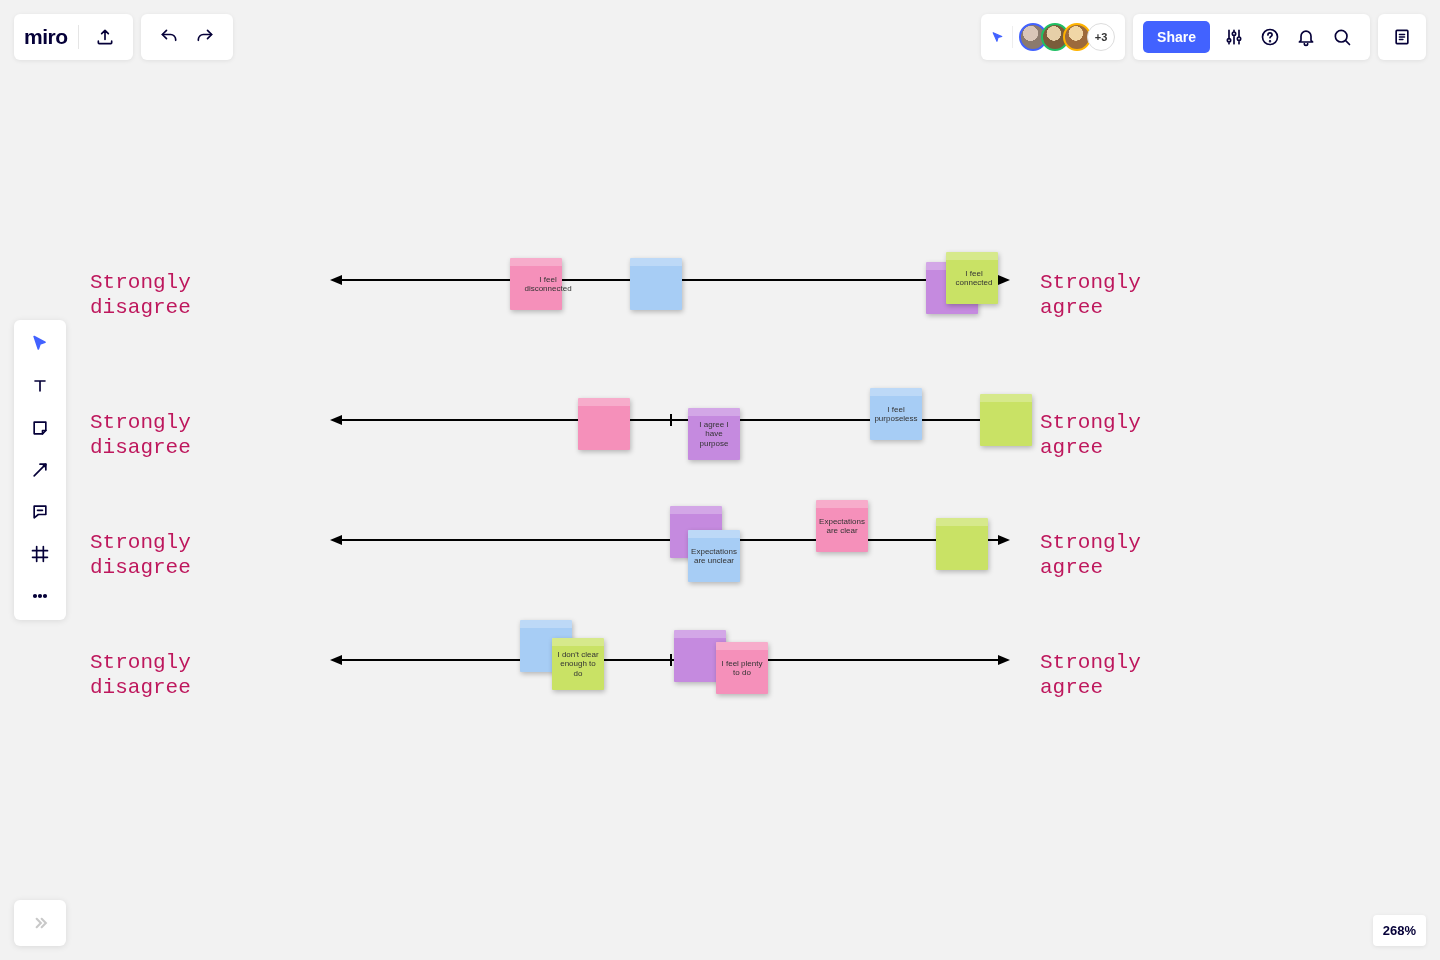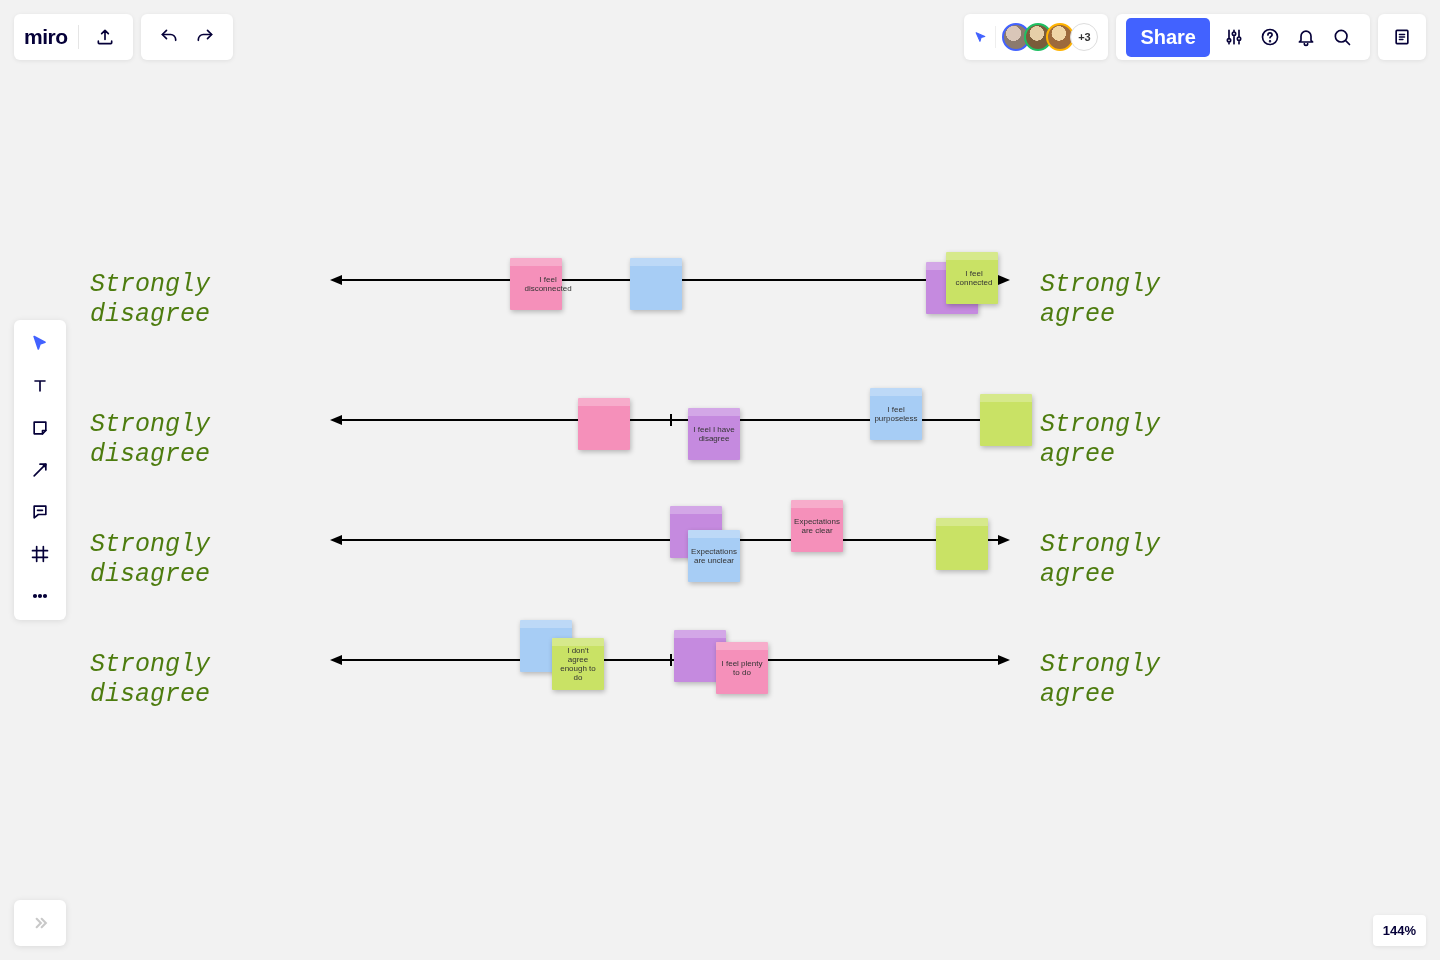--- a/index.html
+++ b/index.html
@@ -10,38 +10,38 @@
   .tb-left, .tb-right { display: flex; gap: 8px; }
   .tb-group { background: #fff; border-radius: 6px; display: flex; align-items: center; padding: 0 10px; height: 46px; box-shadow: 0 1px 4px rgba(0,0,0,0.08); }
   .logo { font-weight: 800; font-size: 21px; letter-spacing: -0.5px; color: #050038; padding-right: 10px; border-right: 1px solid #e5e5e5; margin-right: 8px; }
   .ic { width: 22px; height: 22px; display: inline-flex; align-items: center; justify-content: center; color: #050038; }
   .ic svg { width: 20px; height: 20px; stroke: currentColor; stroke-width: 2; fill: none; stroke-linecap: round; stroke-linejoin: round; }
   .ic-btn { width: 36px; height: 36px; display: inline-flex; align-items: center; justify-content: center; cursor: pointer; border-radius: 4px; }
   .faded { color: #c7c7cc; }
   .avatar { width: 28px; height: 28px; border-radius: 50%; border: 2px solid; display: inline-block; margin-left: -6px; background-size: cover; }
   .avatars { display: flex; align-items: center; padding-left: 8px; }
   .av-more { width: 28px; height: 28px; border-radius: 50%; border: 1px solid #ddd; background: #fff; font-size: 11px; font-weight: 600; display: inline-flex; align-items: center; justify-content: center; margin-left: -4px; color: #333; }
-  .share-btn { background: #4262ff; color: #fff; font-weight: 600; font-size: 20px; padding: 8px 14px; border-radius: 5px; cursor: pointer; border: none; margin-right: 6px; }
+  .share-btn { background: #4262ff; color: #fff; font-weight: 600; font-size: 14px; padding: 8px 14px; border-radius: 5px; cursor: pointer; border: none; margin-right: 6px; }
   .cursor-ic { color: #4262ff; padding-right:8px; border-right:1px solid #eee; margin-right:4px;}
   
   
   .sidebar { position: absolute; left: 14px; top: 320px; width: 52px; background: #fff; border-radius: 6px; box-shadow: 0 1px 6px rgba(0,0,0,0.1); display: flex; flex-direction: column; align-items: center; padding: 12px 0; gap: 18px; }
   .sb-btn { width: 24px; height: 24px; display: flex; align-items: center; justify-content: center; cursor: pointer; color: #050038; }
   .sb-btn.active { color: #4262ff; }
   .sb-btn svg { width: 20px; height: 20px; stroke: currentColor; stroke-width: 2; fill: none; stroke-linecap: round; stroke-linejoin: round; }
   .sb-cursor svg { fill: #4262ff; stroke: #4262ff; }
   
   
   .hide-panel { position: absolute; left: 14px; bottom: 14px; width: 52px; height: 46px; background: #fff; border-radius: 6px; box-shadow: 0 1px 6px rgba(0,0,0,0.1); display: flex; align-items: center; justify-content: center; cursor: pointer; color:#9b9b9b;}
   .zoom { position: absolute; right: 14px; bottom: 14px; background: #fff; border-radius: 4px; padding: 8px 10px; font-size: 13px; font-weight: 600; box-shadow: 0 1px 4px rgba(0,0,0,0.08); color:#050038;}
   
   
   .canvas { position: absolute; inset: 0; }
   .scale-row { position: absolute; left: 220px; width: 1000px; height: 60px; }
-  .axis-label { position: absolute; font-family: "Courier New", monospace; font-size: 25px; line-height: 1.2; color: #4d7c0f; font-style: italic; }
+  .axis-label { position: absolute; font-family: "Courier New", monospace; font-size: 21px; line-height: 1.2; color: #be185d; }
   .axis-label.left { right: 1010px; text-align: left; width: 120px; }
   .axis-label.right { left: 820px; text-align: left; width: 140px; }
   .arrow-line { position: absolute; top: 0; left: 110px; width: 680px; height: 1px; }
   .arrow-line svg { position: absolute; top: -10px; left: 0; width: 680px; height: 20px; }
   .tick { position: absolute; left: 50%; top: -6px; width: 2px; height: 12px; background: #000; }
 
   .sticky { position: absolute; width: 52px; height: 52px; border-radius: 1px; box-shadow: 1px 2px 5px rgba(0,0,0,0.25); font-size: 8px; line-height: 1.15; display: flex; align-items: center; justify-content: center; text-align: center; padding: 4px; color: #333; }
   .sticky::before { content:""; position:absolute; left:0; right:0; top:0; height:8px; background: rgba(255,255,255,0.25); }
   .c-pink   { background: #f590ba; }
   .c-blue   { background: #a7cdf5; }
@@ -74,53 +74,53 @@
       <div class="axis-label right" style="top: -10px;">Strongly<br>agree</div>
       <div class="arrow-line">
         <svg viewBox="0 0 680 20">
           <line x1="8" y1="10" x2="672" y2="10" stroke="#000" stroke-width="2"></line>
           <polygon points="0,10 12,5 12,15" fill="#000"></polygon>
           <polygon points="680,10 668,5 668,15" fill="#000"></polygon>
         </svg>
         <span class="tick"></span>
       </div>
       <div class="sticky c-pink" style="left: 358px; top: -22px;"></div>
-      <div class="sticky c-purple" style="left: 468px; top: -12px;">I feel I have disagree</div>
+      <div class="sticky c-purple" style="left: 468px; top: -12px;">I agree I have purpose</div>
       <div class="sticky c-blue" style="left: 650px; top: -32px;">I feel purposeless</div>
       <div class="sticky c-lime" style="left: 760px; top: -26px;"></div>
     </div>
     <div class="scale-row" style="top: 540px;">
       <div class="axis-label left" style="top: -10px;">Strongly<br>disagree</div>
       <div class="axis-label right" style="top: -10px;">Strongly<br>agree</div>
       <div class="arrow-line">
         <svg viewBox="0 0 680 20">
           <line x1="8" y1="10" x2="672" y2="10" stroke="#000" stroke-width="2"></line>
           <polygon points="0,10 12,5 12,15" fill="#000"></polygon>
           <polygon points="680,10 668,5 668,15" fill="#000"></polygon>
         </svg>
         <span class="tick"></span>
       </div>
       <div class="sticky c-purple" style="left: 450px; top: -34px;"></div>
       <div class="sticky c-blue" style="left: 468px; top: -10px;">Expectations are unclear</div>
-      <div class="sticky c-pink" style="left: 571px; top: -40px;">Expectations are clear</div>
+      <div class="sticky c-pink" style="left: 596px; top: -40px;">Expectations are clear</div>
       <div class="sticky c-lime" style="left: 716px; top: -22px;"></div>
     </div>
     <div class="scale-row" style="top: 660px;">
       <div class="axis-label left" style="top: -10px;">Strongly<br>disagree</div>
       <div class="axis-label right" style="top: -10px;">Strongly<br>agree</div>
       <div class="arrow-line">
         <svg viewBox="0 0 680 20">
           <line x1="8" y1="10" x2="672" y2="10" stroke="#000" stroke-width="2"></line>
           <polygon points="0,10 12,5 12,15" fill="#000"></polygon>
           <polygon points="680,10 668,5 668,15" fill="#000"></polygon>
         </svg>
         <span class="tick"></span>
       </div>
       <div class="sticky c-blue" style="left: 300px; top: -40px;"></div>
-      <div class="sticky c-lime" style="left: 332px; top: -22px;">I don't agree enough to do</div>
+      <div class="sticky c-lime" style="left: 332px; top: -22px;">I don't clear enough to do</div>
       <div class="sticky c-purple" style="left: 454px; top: -30px;"></div>
       <div class="sticky c-pink" style="left: 496px; top: -18px;">I feel plenty to do</div>
     </div>
   </div>
 
 <div class="topbar">
   <div class="tb-left">
     <div class="tb-group">
       <span class="logo">miro</span>
       <span class="ic-btn">
@@ -255,13 +255,13 @@
         <circle cx="18" cy="12" r="1.5" fill="currentColor"></circle>
       </svg>
     </span>
 </div>
 
 <div class="hide-panel">
   <svg width="20" height="20" viewBox="0 0 24 24" fill="none" stroke="currentColor" stroke-width="2.5" stroke-linecap="round">
       <path d="M8 7l5 5-5 5M14 7l5 5-5 5" opacity="0.55"></path>
     </svg>
 </div>
-<div class="zoom">144%</div>
+<div class="zoom">268%</div>
 
 </body></html>

